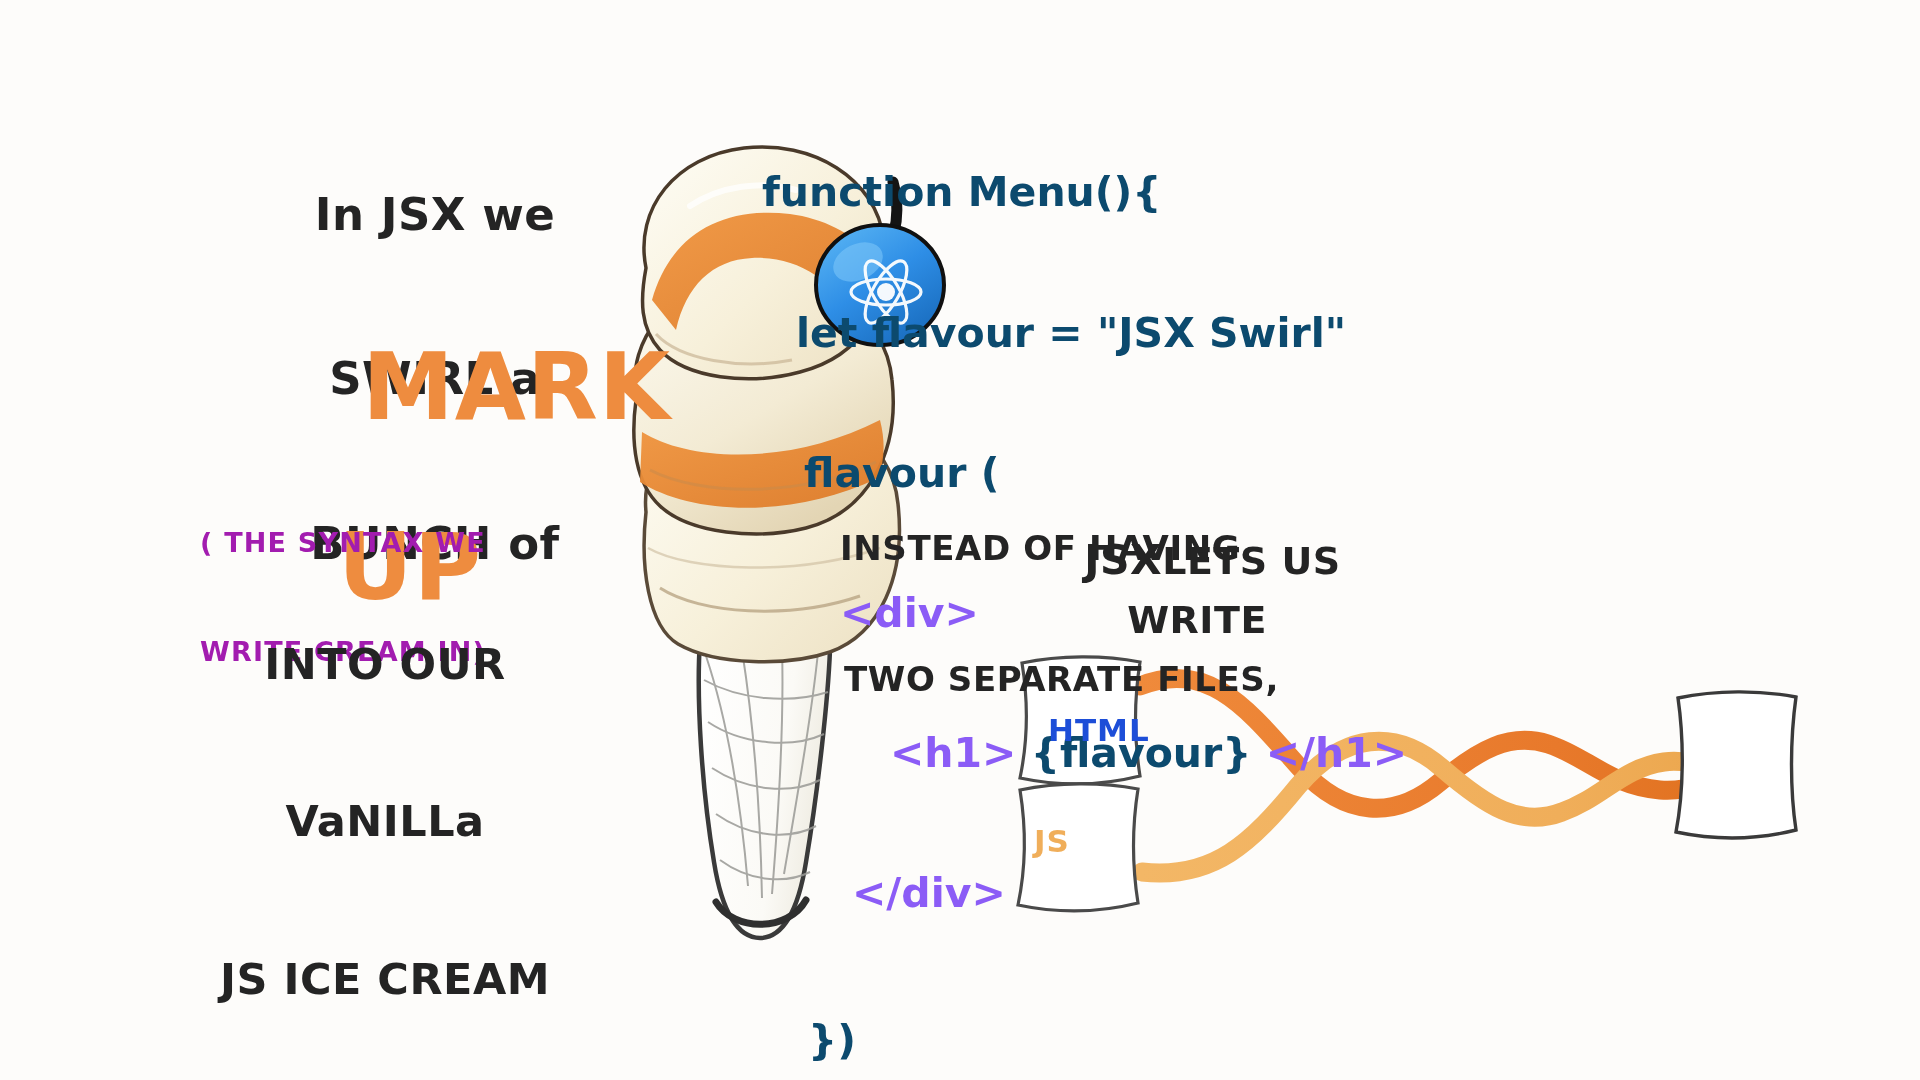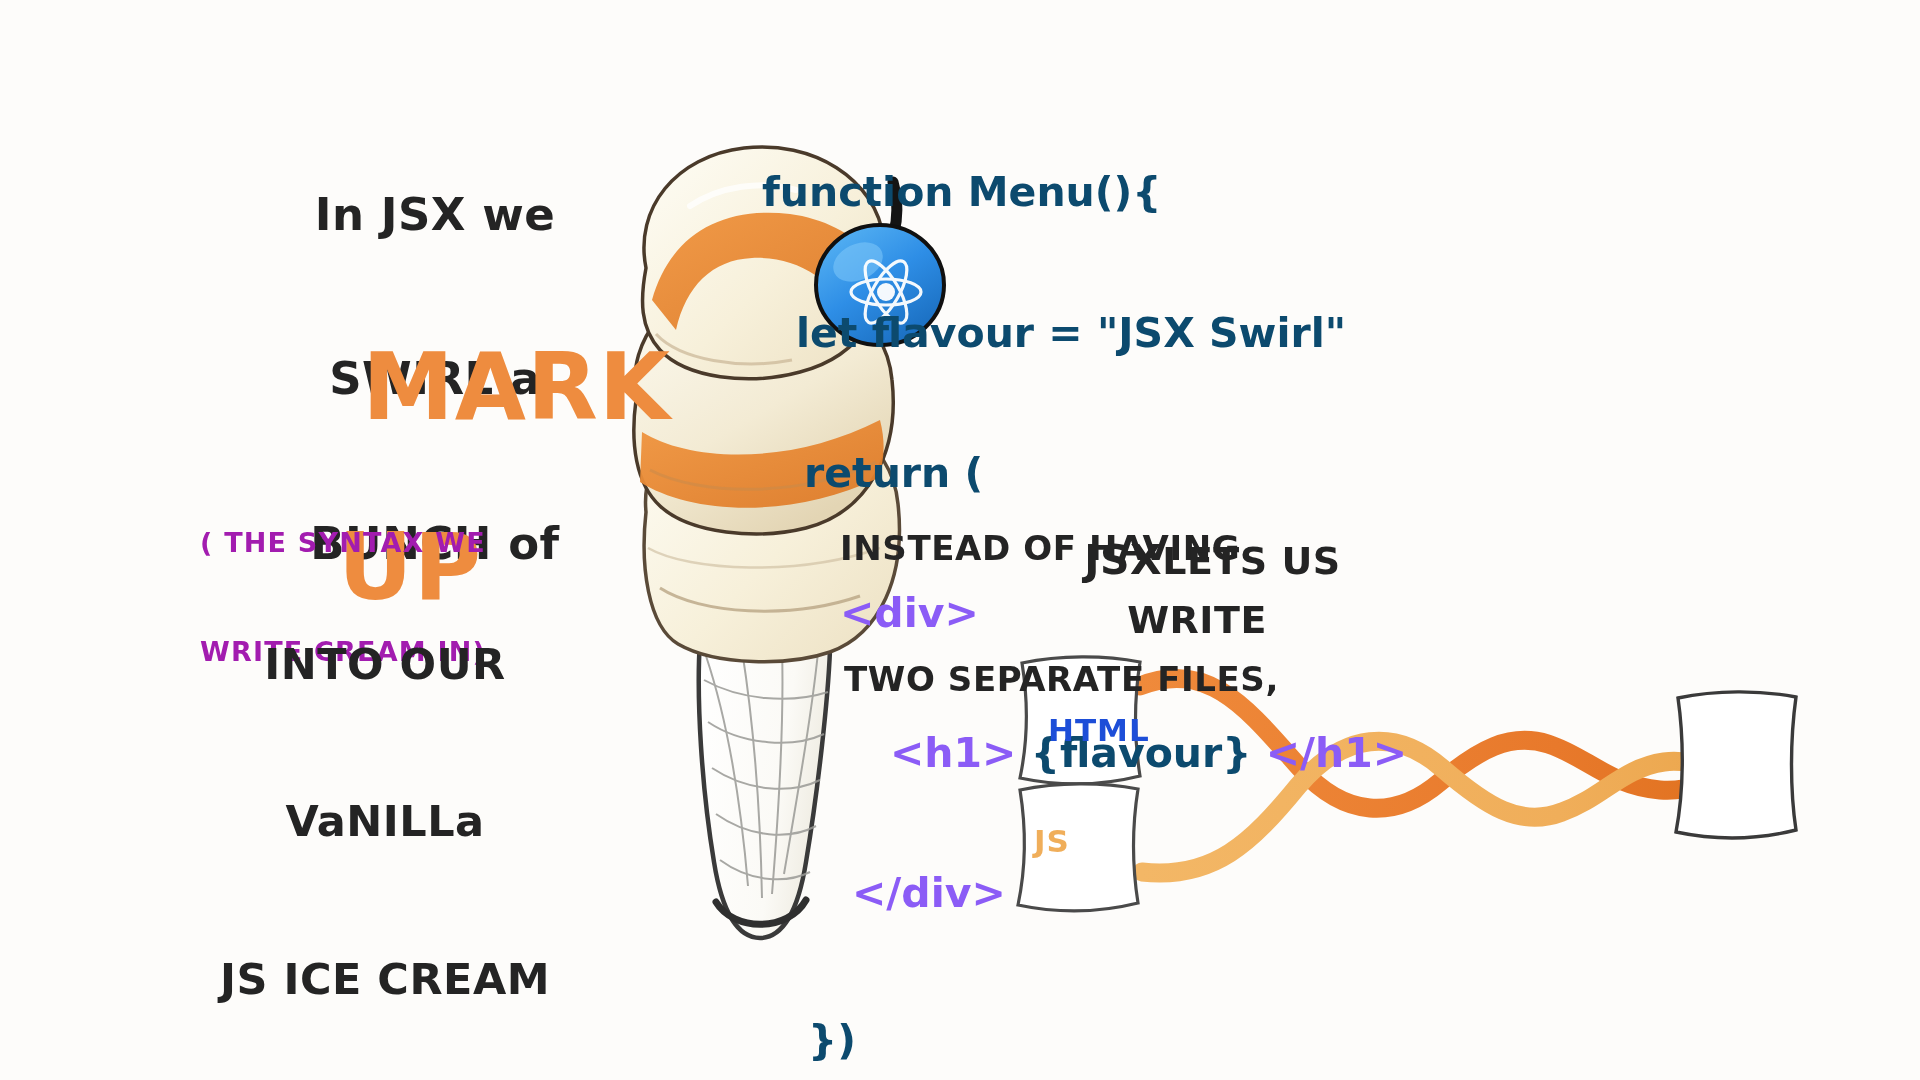--- a/index.html
+++ b/index.html
@@ -338,21 +338,21 @@
 
   <div class="hand" id="into-block">
     <div>INTO OUR</div>
     <div>VaNILLa</div>
     <div>JS ICE CREAM</div>
   </div>
 
   <div class="code" id="code-block">
     <span class="ln amber">function Menu(){</span>
     <span class="ln amber" style="padding-left:34px">let flavour = "JSX Swirl"</span>
-    <span class="ln amber" style="padding-left:42px">return (</span>
+    <span class="ln amber" style="padding-left:42px">flavour (</span>
     <span class="ln tag" style="padding-left:78px">&lt;div&gt;</span>
     <span class="ln" style="padding-left:128px"><span class="tag">&lt;h1&gt;</span><span class="amber"> {flavour} </span><span class="tag">&lt;/h1&gt;</span></span>
     <span class="ln tag" style="padding-left:90px">&lt;/div&gt;</span>
     <span class="ln amber" style="padding-left:46px; padding-top:6px; display:block">})</span>
   </div>
 
   <div class="hand" id="instead-block">
     <div>INSTEAD OF HAVING</div>
     <div class="r2">TWO SEPARATE FILES,</div>
   </div>

